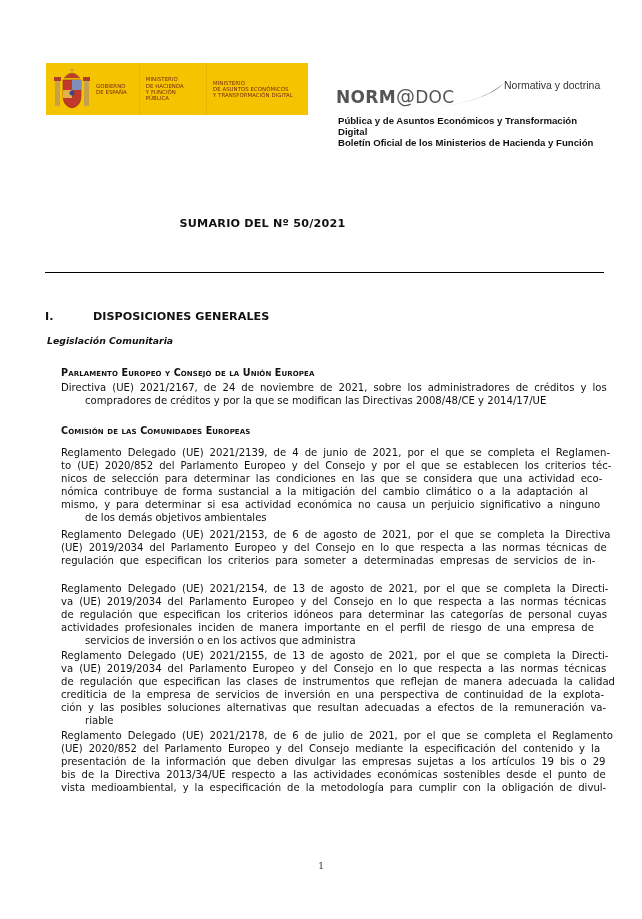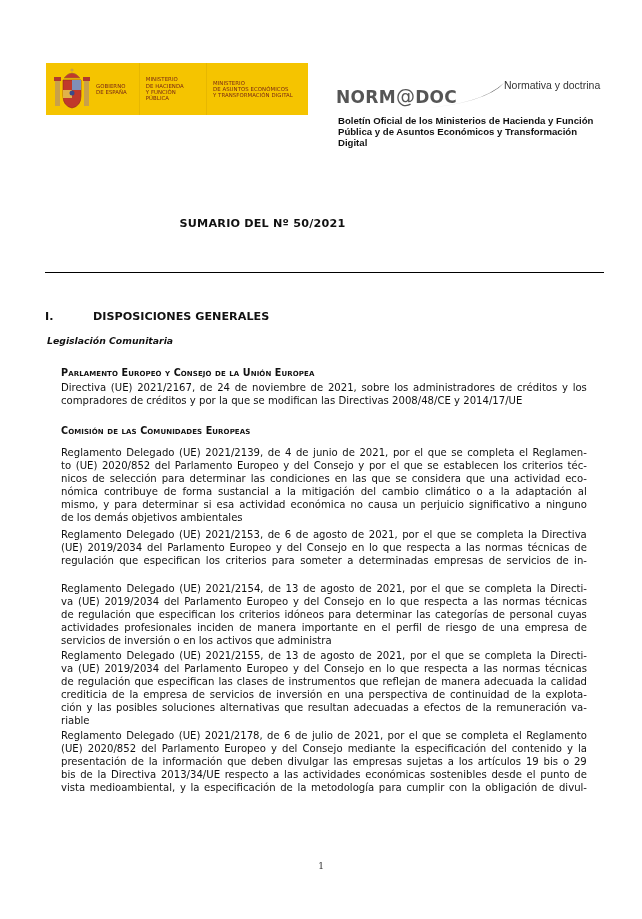--- a/index.html
+++ b/index.html
@@ -13,37 +13,37 @@
   .gov-block { font-size: 5.4px; line-height: 6.3px; color: #7a2a14; text-transform: uppercase; letter-spacing: 0.05px; padding: 0 6px; height: 52px; display: flex; flex-direction: column; justify-content: center; }
   .gov-block + .gov-block { border-left: 1px solid #e7b700; }
   .gov-block.b1 { width: 38px; padding-left: 4px; }
   .gov-block.b2 { width: 56px; }
   .gov-block.b3 { width: 92px; }
 
   
   .normadoc { position: absolute; left: 336px; top: 77px; width: 270px; height: 40px; }
   .nd-logo { position: absolute; left: 0; top: 8px; font-family: "DejaVu Sans", sans-serif; font-size: 17px; font-weight: bold; color: #555; letter-spacing: 0.3px; }
   .nd-logo .at { font-weight: normal; font-size: 19px; }
-  .nd-logo .doc { font-weight: bold; margin-top: 9px; }
+  .nd-logo .doc { font-weight: normal; margin-top: 9px; }
   .nd-swoosh { position: absolute; left: 84px; top: 4px; width: 120px; height: 28px; }
   .nd-tag { position: absolute; left: 168px; top: 2px; font-family: "Liberation Sans", sans-serif; font-size: 10.5px; color: #333; }
   .nd-subtitle { position: absolute; left: 338px; top: 115px; font-family: "Liberation Sans", sans-serif; font-size: 9.6px; font-weight: bold; line-height: 11px; color: #111; width: 270px; }
 
   .summary-title { position: absolute; left: 0; width: 525px; top: 217px; text-align: center; font-family: "DejaVu Sans", sans-serif; font-weight: bold; font-size: 11.2px; letter-spacing: 0.2px; }
   .rule { position: absolute; left: 45px; top: 272px; width: 559px; height: 0; border-top: 1.3px solid #000; }
 
   .section-head { position: absolute; left: 45px; top: 310px; font-family: "DejaVu Sans", sans-serif; font-weight: bold; font-size: 11.2px; }
   .section-head .num { display: inline-block; width: 48px; }
   .subsection { position: absolute; left: 47px; top: 335px; font-family: "DejaVu Sans", sans-serif; font-weight: bold; font-style: italic; font-size: 9.3px; }
 
   .org { position: absolute; left: 61px; font-family: "DejaVu Sans", sans-serif; font-weight: bold; font-size: 9.6px; font-variant: small-caps; letter-spacing: 0.1px; }
   .entry { position: absolute; left: 61px; width: 526px; font-family: "DejaVu Sans", sans-serif; font-size: 10.1px; line-height: 13px; text-align: justify; color: #111; }
   .entry .line { display: block; white-space: nowrap; text-align-last: justify; }
-  .entry .line.last { text-align-last: left; }
-  .jline { display: flex; justify-content: space-between; white-space: nowrap; }
+  .entry .line.last { text-align-last: left; margin-left: 24px; }
+  .jline { display: flex; justify-content: space-between; white-space: nowrap; gap: 6px; }
 
   .page-num { position: absolute; left: 0; width: 642px; top: 861px; text-align: center; font-family: "DejaVu Serif", serif; font-size: 9px; color: #333; }
 </style>
 </head>
 <body>
 
 <div class="page">
 
   <div class="gov-banner">
     <div class="coat">
@@ -84,22 +84,22 @@
           <stop offset="0.7" stop-color="#888"></stop>
           <stop offset="1" stop-color="#333"></stop>
         </linearGradient>
       </defs>
       <path d="M0 27 Q60 24 84 2 Q66 22 0 28 Z" fill="url(#sw)"></path>
     </svg>
     <div class="nd-logo"><span>NORM</span><span class="at">@</span><span class="doc">DOC</span></div>
     <div class="nd-tag">Normativa y doctrina</div>
   </div>
   <div class="nd-subtitle">
+    <div>Pública y de Asuntos Económicos y Transformación Digital</div>
     <div>Boletín Oficial de los Ministerios de Hacienda y Función</div>
-    <div>Pública y de Asuntos Económicos y Transformación Digital</div>
   </div>
 
   <div class="summary-title">SUMARIO DEL Nº 50/2021</div>
   <div class="rule"></div>
 
   <div class="section-head"><span class="num">I.</span><span>DISPOSICIONES GENERALES</span></div>
   <div class="subsection">Legislación Comunitaria</div>
 
   <div class="org" style="top:367px;text-align:right;">Parlamento Europeo y Consejo de la Unión Europea</div>
   <div class="entry" style="top:381px;">

